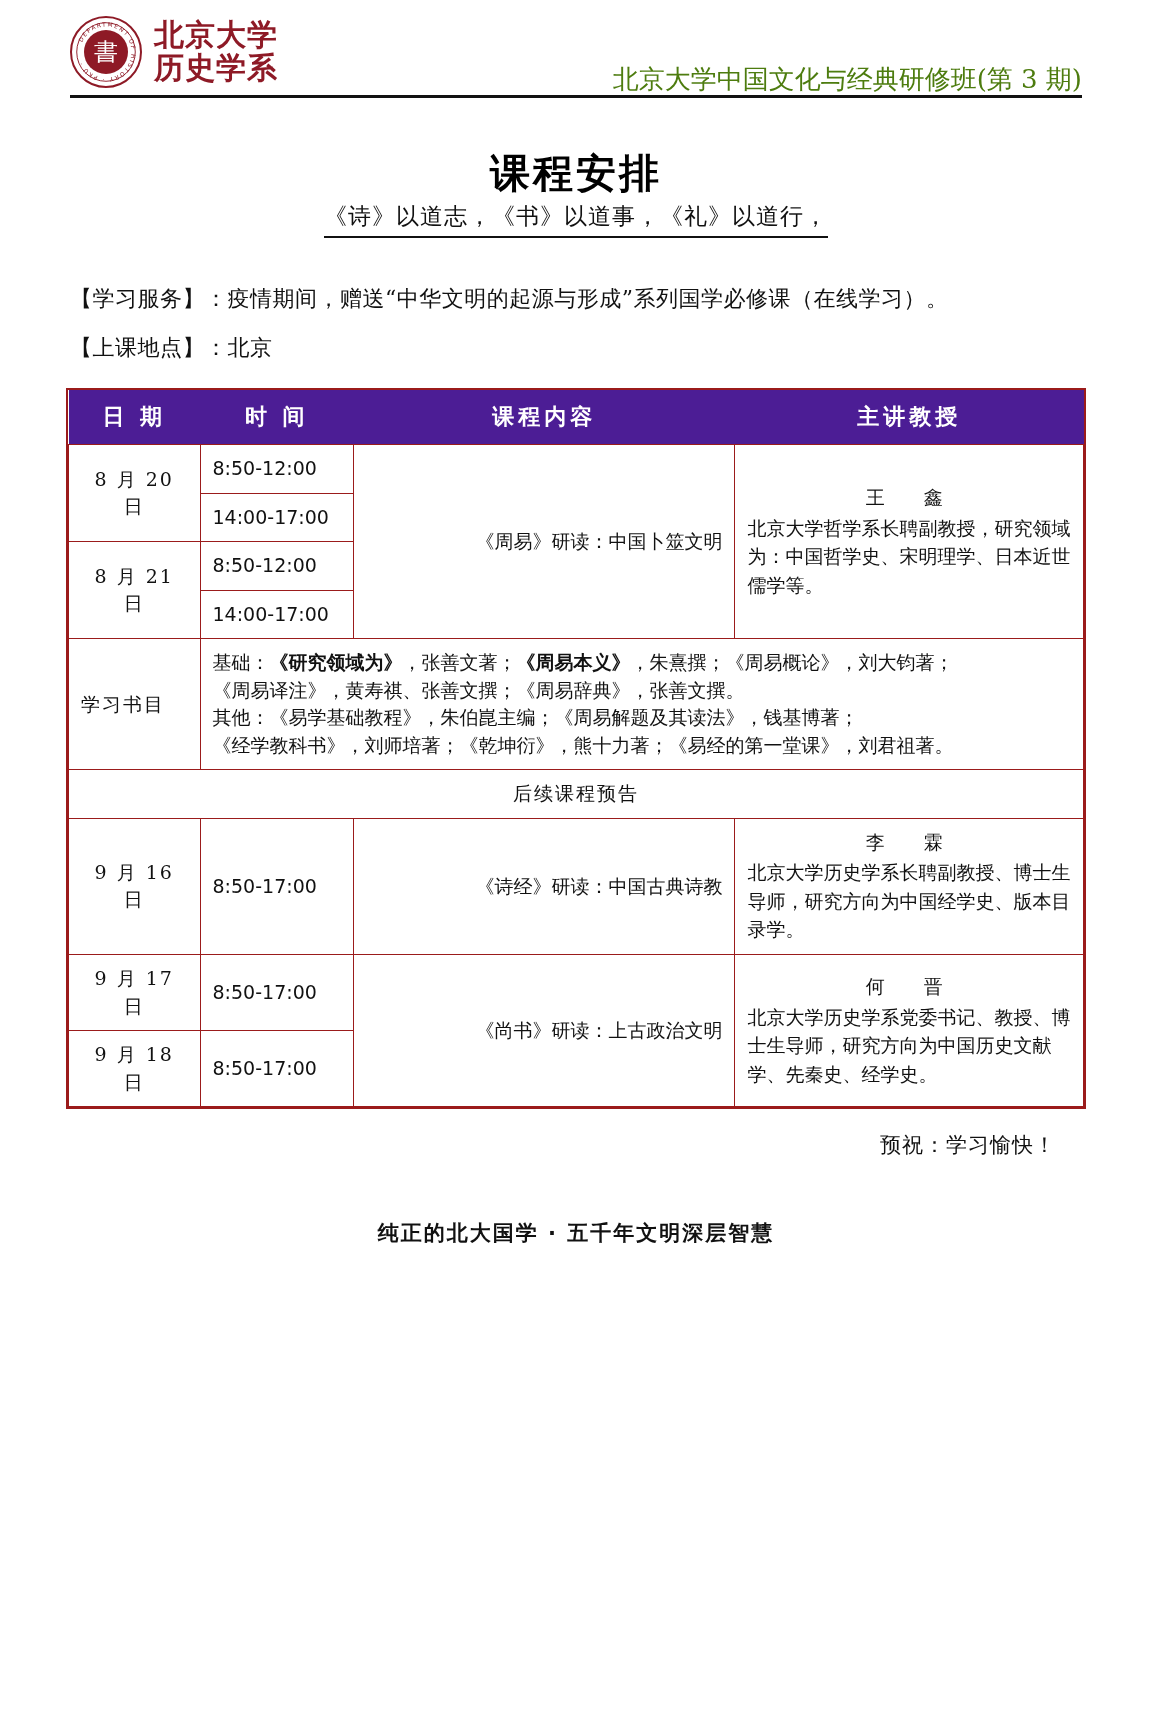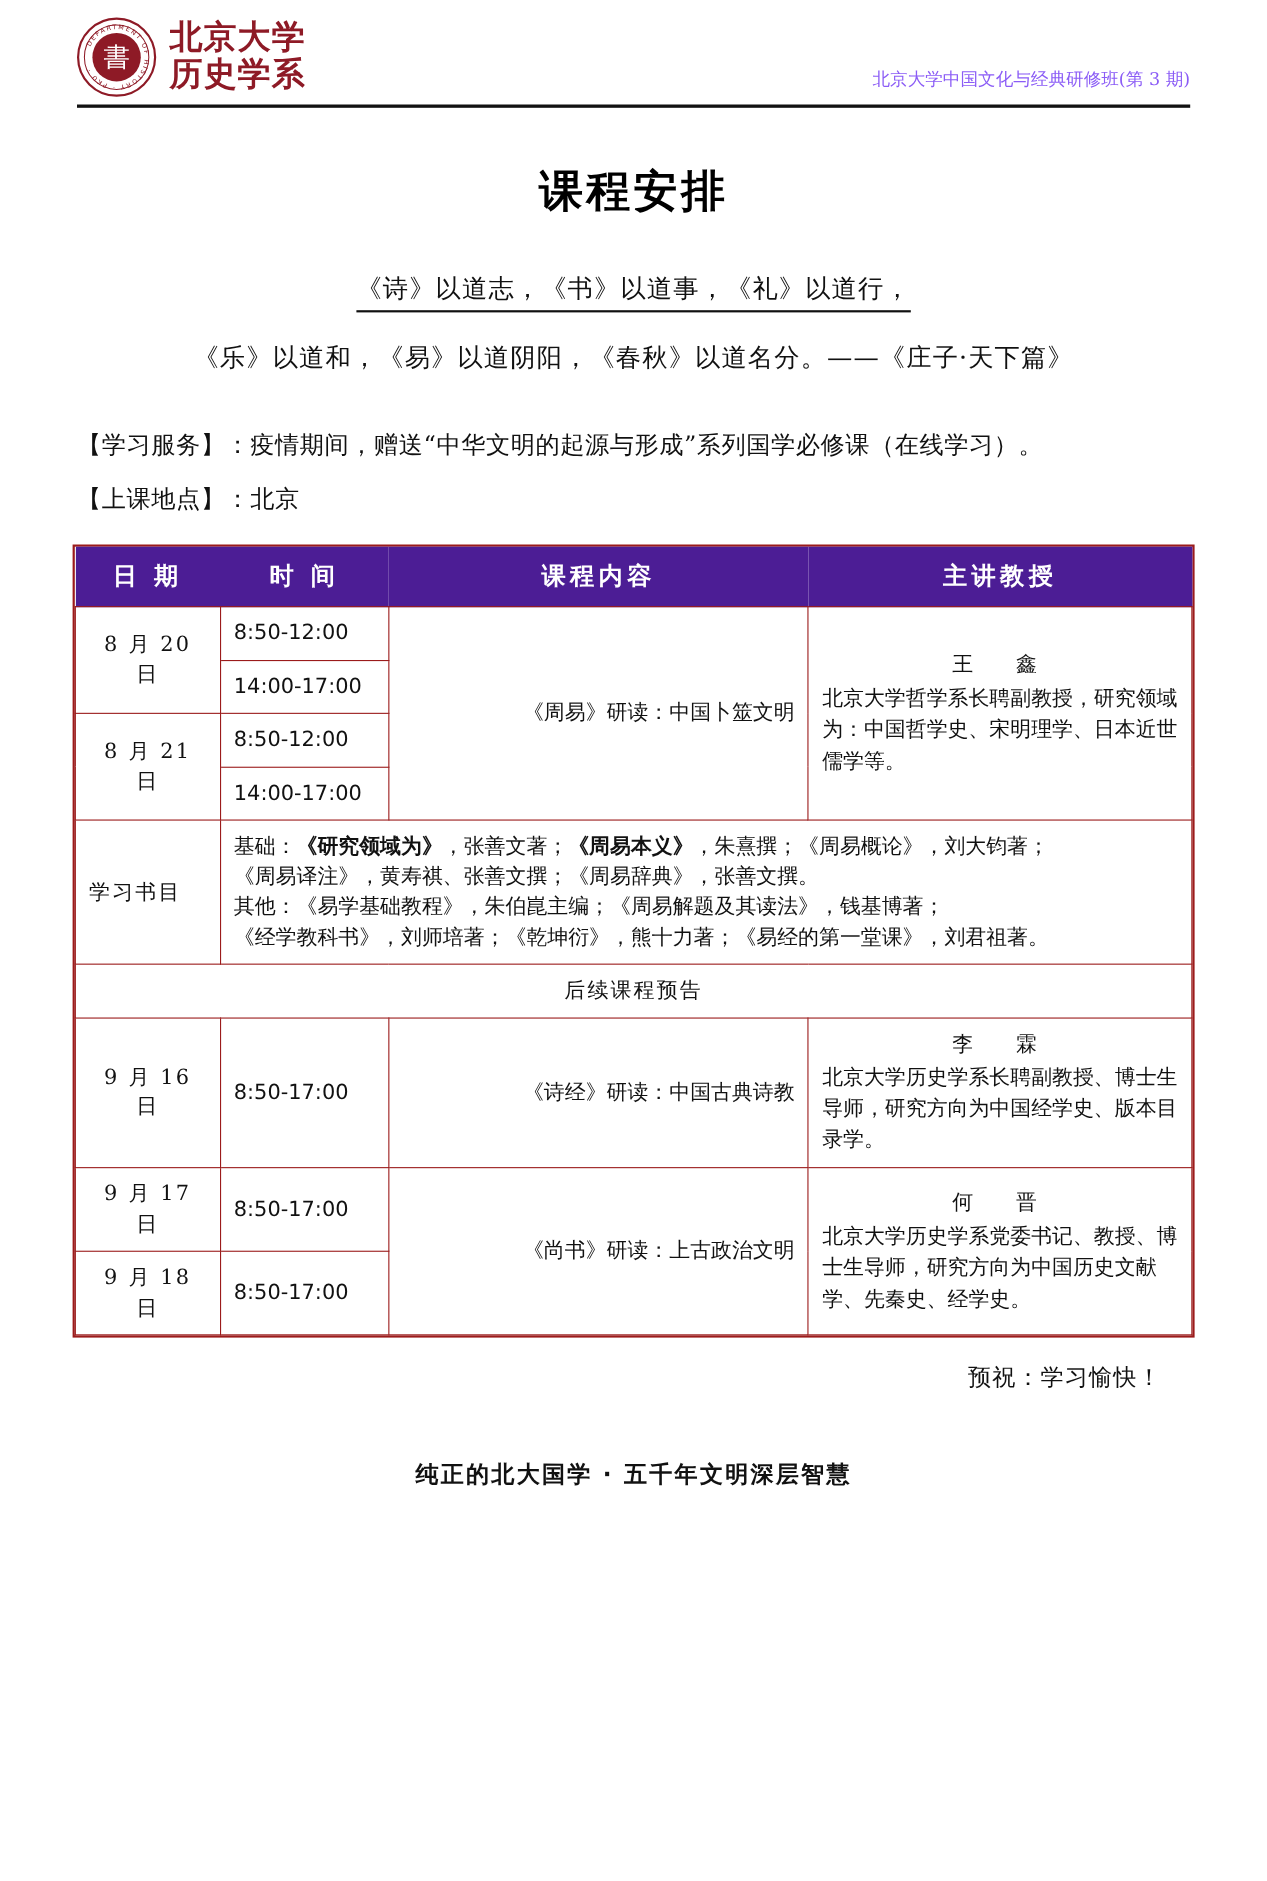--- a/index.html
+++ b/index.html
@@ -69,22 +69,22 @@
     line-height: 1.02;
     color: #8e1a26;
     font-family: "DejaVu Serif", serif;
     font-weight: bold;
     letter-spacing: 1px;
   }
   .brand-name span { font-size: 30px; }
   .brand-name span:last-child { font-size: 30px; margin-top: 2px; }
 
   .header-title {
-    font-size: 16px;
-    color: #8b5cf6;
+    font-size: 26px;
+    color: #4d7c0f;
     font-family: "DejaVu Serif", serif;
     margin-top: 50px;
     white-space: nowrap;
   }
   .header-rule {
     position: absolute;
     left: 70px;
     right: 70px;
     bottom: 6px;
     height: 3px;
@@ -97,21 +97,20 @@
     font-size: 40px;
     font-weight: bold;
     letter-spacing: 3px;
     font-family: "DejaVu Sans", sans-serif;
     margin-top: 42px;
     color: #000;
   }
 
   
   .quote-block {
-    margin-top: 46px;
     text-align: center;
     font-family: "DejaVu Serif", serif;
   }
   .quote-line {
     font-size: 23px;
     letter-spacing: 1px;
     color: #111;
     display: inline-block;
     padding-bottom: 4px;
   }
@@ -235,23 +234,20 @@
     <div class="header-title">北京大学中国文化与经典研修班(第 3 期)</div>
     <div class="header-rule"></div>
   </div>
 
   <div class="doc-title">课程安排</div>
 
   <div class="quote-block">
     <div class="quote-row">
       <span class="quote-line underlined">《诗》以道志，《书》以道事，《礼》以道行，</span>
     </div>
-    <div class="quote-row">
-      <span class="quote-line">《乐》以道和，《易》以道阴阳，《春秋》以道名分。——《庄子·天下篇》</span>
-    </div>
   </div>
 
   <div class="info">
     <div class="info-line">【学习服务】：疫情期间，赠送“中华文明的起源与形成”系列国学必修课（在线学习）。</div>
     <div class="info-line">【上课地点】：北京</div>
   </div>
 
   <div class="table-wrap">
     <table class="schedule">
       <thead>

